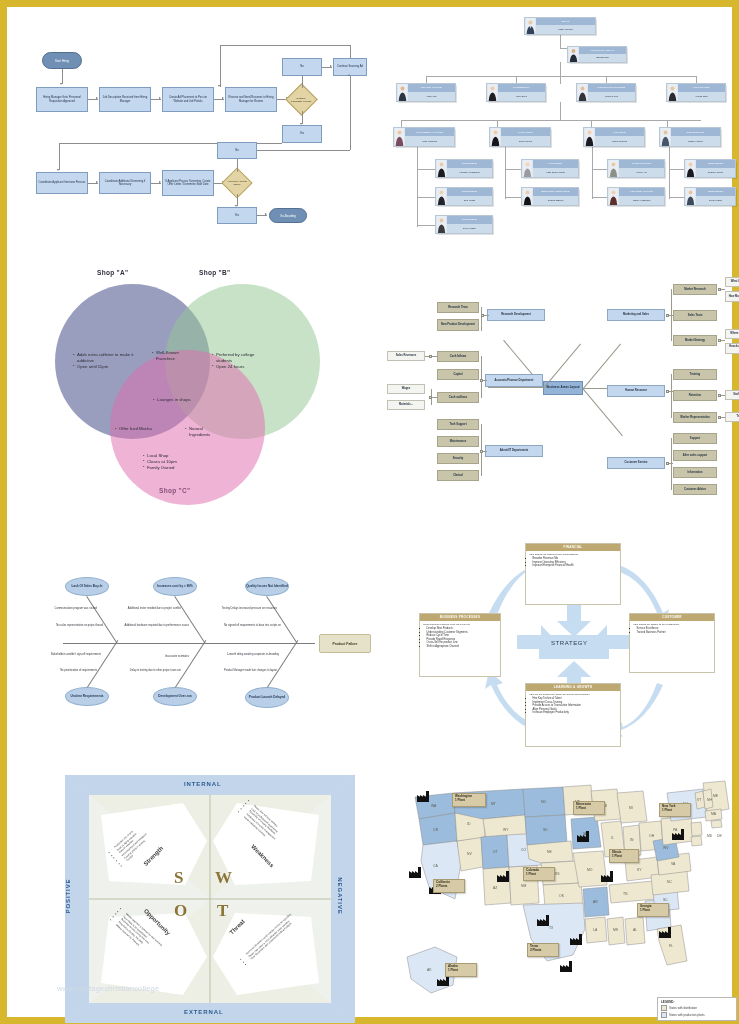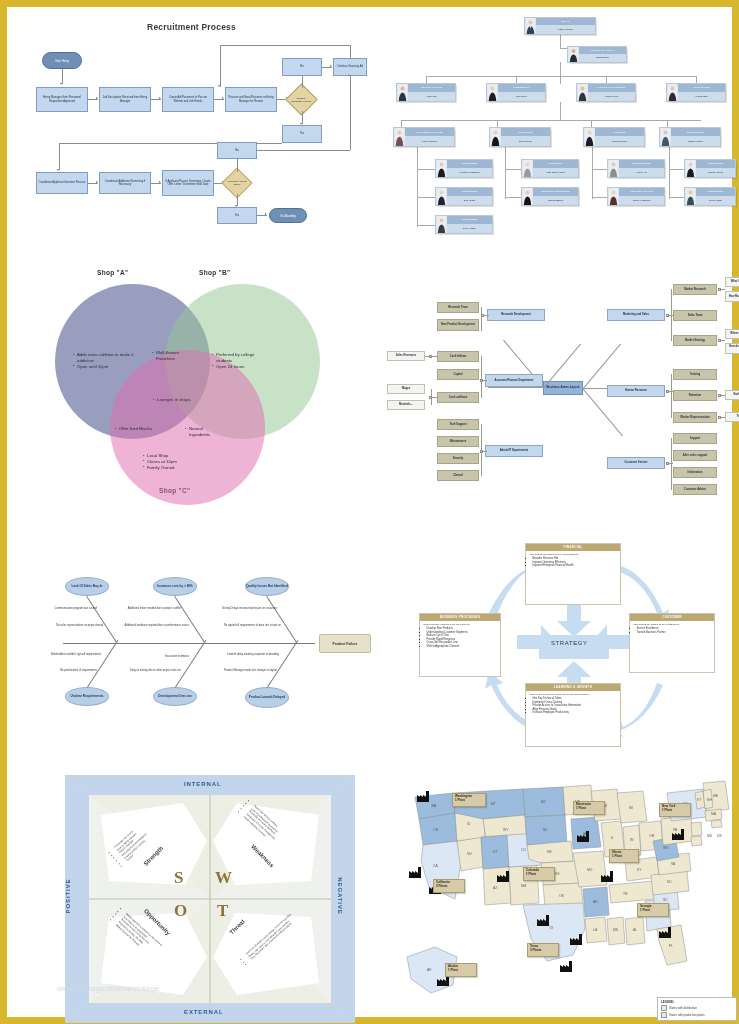--- a/index.html
+++ b/index.html
@@ -117,21 +117,20 @@
   .lrow{display:flex;align-items:center;gap:2px;margin-top:1px;}
   .lsw{width:4px;height:4px;border:.5px solid #9a9a9a;}
   .lrow span{font-size:2.8px;color:#444;}
 </style>
 </head>
 <body>
 
 <div id="page">
 
   <div class="panel" id="flow">
-    <div class="fl-title">Recruitment Process</div>
 
     <div class="fterm" style="left:28px;top:38px;width:40px;height:17px;">Start Hiring</div>
     <div class="ln lnv" style="left:48px;top:55px;height:15px;"></div>
     <div class="arw arw-d" style="left:46.2px;top:69px;"></div>
 
     <div class="fbox" style="left:22px;top:73px;width:52px;height:25px;">Hiring Manager Gets Personnel Requisition Approved</div>
     <div class="ln lnh" style="left:74px;top:85px;width:10px;"></div>
     <div class="arw arw-r" style="left:82px;top:83.3px;"></div>
 
     <div class="fbox" style="left:85px;top:73px;width:52px;height:25px;">Job Description Received from Hiring Manager</div>

